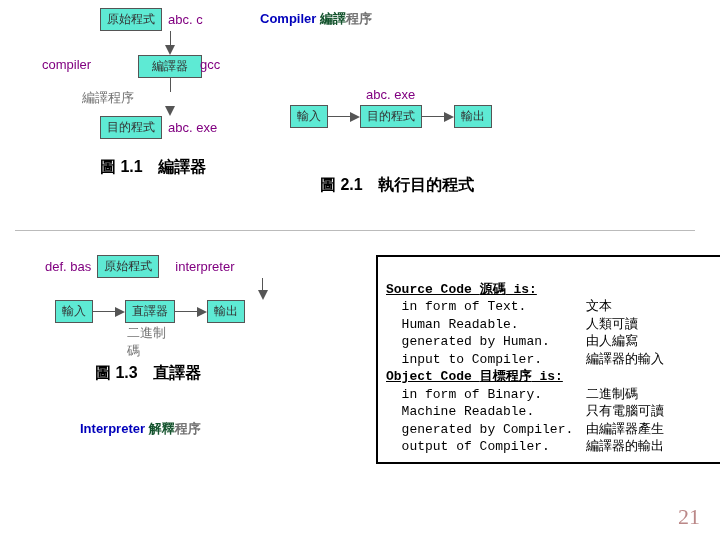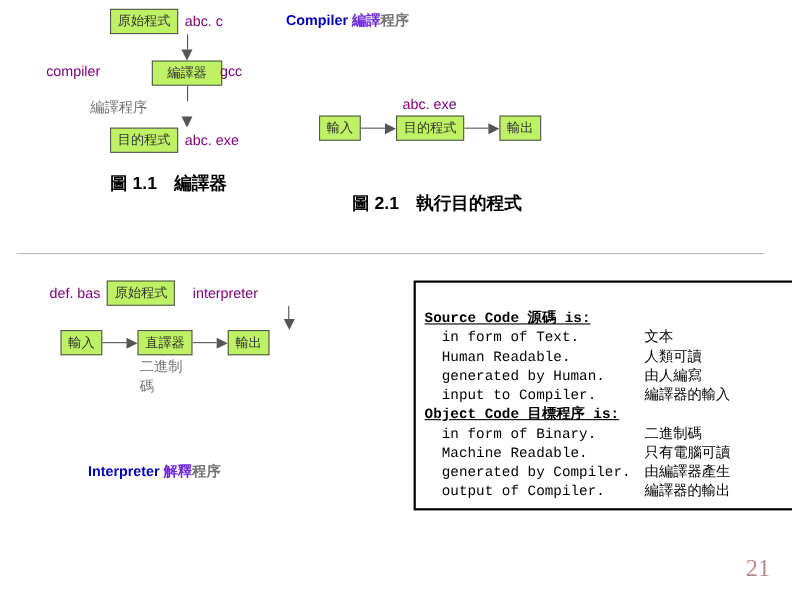--- a/index.html
+++ b/index.html
@@ -9,27 +9,27 @@
     height: 540px;
     box-sizing: border-box;
     font-family: "Microsoft JhengHei", "PMingLiU", sans-serif;
     font-size: 13px;
     background: #fff;
     position: relative;
   }
   .abs { position: absolute; }
   .box {
     border: 1px solid #555;
-    background: #bef264;
+    background: #5eead4;
     padding: 2px 6px;
     font-size: 12px;
     color: #333;
   }
   .red { color: #737373; }
-  .green { color: #6d28d9; }
+  .green { color: #14532d; }
   .blue { color: #00b; }
   .purple { color: #800080; }
   .b { font-weight: bold; }
   .figcap { font-size: 16px; }
   .arrow-down {
     width: 0; height: 0;
     border-left: 5px solid transparent;
     border-right: 5px solid transparent;
     border-top: 10px solid #555;
     margin: 0 auto;
@@ -128,20 +128,24 @@
     <div class="hline" style="width:22px;"></div>
       <div class="arrow-right"></div>
     <div style="position:relative;">
       <div class="box" style="text-align:center;">直譯器</div>
       <span class="abs red" style="left:2px; top:24px;">二進制碼</span>
     </div>
     <div class="hline" style="width:22px;"></div>
       <div class="arrow-right"></div>
     <div class="box">輸出</div>
   </div>
+  <div style="margin-top:40px; margin-left:40px;">
+    <span class="b figcap">圖 1.3</span>
+    <span class="b figcap" style="margin-left:12px;">直譯器</span>
+  </div>
 </div>
 
 <div class="abs" style="left:80px; top:420px;">
   <span class="b blue">Interpreter </span><span class="b green">解釋</span><span class="b red">程序</span>
 </div>
 
 <div class="abs codebox" style="left:376px; top:255px; width:330px;">
 <span class="b" style="text-decoration:underline"><span>Source Code </span><span>源碼</span><span> is:</span></span>
 <span style="display:flex"><span style="width:200px">  in form of Text.</span><span>文本</span></span><span style="display:flex"><span style="width:200px">  Human Readable.</span><span>人類可讀</span></span><span style="display:flex"><span style="width:200px">  generated by Human.</span><span>由人編寫</span></span><span style="display:flex"><span style="width:200px">  input to Compiler.</span><span>編譯器的輸入</span></span><span class="b" style="text-decoration:underline"><span>Object Code </span><span>目標程序</span><span> is:</span></span>
 <span style="display:flex"><span style="width:200px">  in form of Binary.</span><span>二進制碼</span></span><span style="display:flex"><span style="width:200px">  Machine Readable.</span><span>只有電腦可讀</span></span><span style="display:flex"><span style="width:200px">  generated by Compiler.</span><span>由編譯器產生</span></span><span style="display:flex"><span style="width:200px">  output of Compiler.</span><span>編譯器的輸出</span></span></div>

